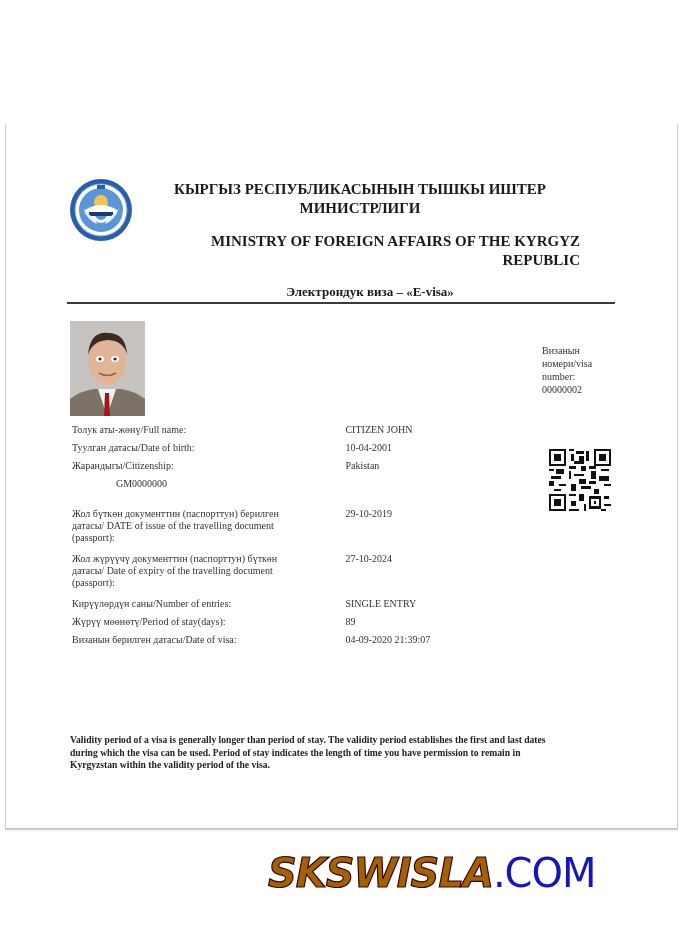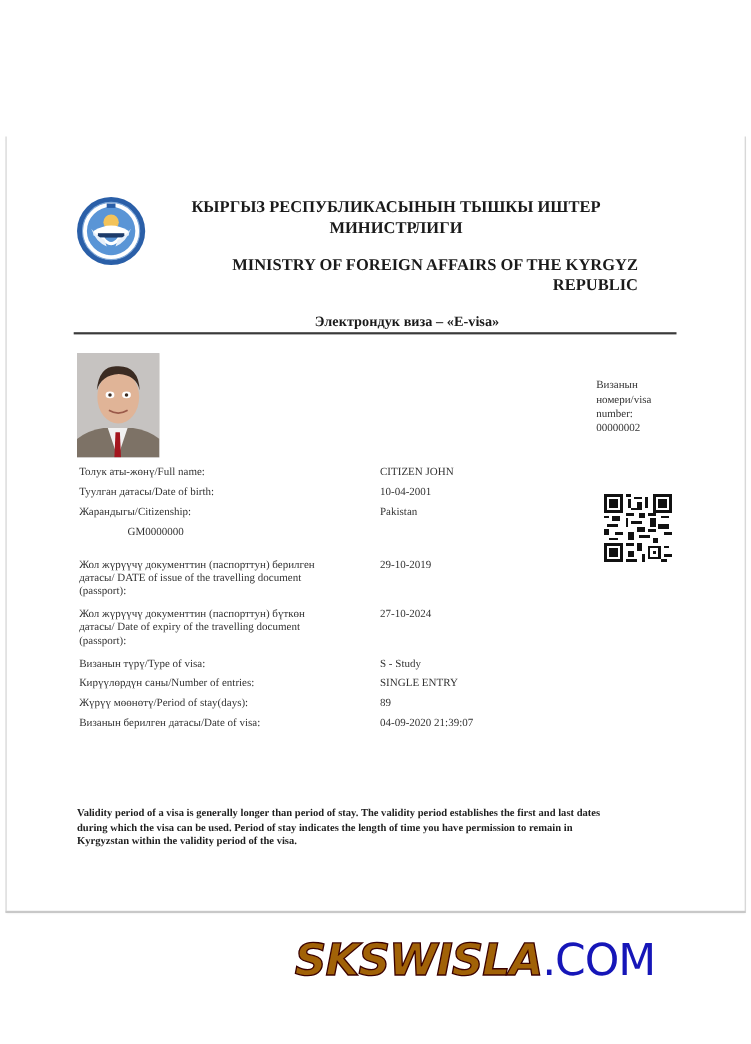--- a/index.html
+++ b/index.html
@@ -133,30 +133,26 @@
     <div class="val">10-04-2001</div>
   </div>
   <div class="row" style="height:18px">
     <div class="lbl">Жарандыгы/Citizenship:</div>
     <div class="val">Pakistan</div>
   </div>
   <div class="row" style="height:30px">
     <div class="val">GM0000000</div>
   </div>
   <div class="row" style="height:45px">
-    <div class="lbl">Жол жүрүүчү документтин (паспорттун) берилген датасы/ DATE of issue of the travelling document (passport):</div>
+    <div class="lbl">Жол бүткөн документтин (паспорттун) берилген датасы/ DATE of issue of the travelling document (passport):</div>
     <div class="val">29-10-2019</div>
   </div>
   <div class="row" style="height:45px">
     <div class="lbl">Жол жүрүүчү документтин (паспорттун) бүткөн датасы/ Date of expiry of the travelling document (passport):</div>
     <div class="val">27-10-2024</div>
-  </div>
-  <div class="row" style="height:18px">
-    <div class="lbl">Визанын түрү/Type of visa:</div>
-    <div class="val">S - Study</div>
   </div>
   <div class="row" style="height:18px">
     <div class="lbl">Кирүүлөрдүн саны/Number of entries:</div>
     <div class="val">SINGLE ENTRY</div>
   </div>
   <div class="row" style="height:18px">
     <div class="lbl">Жүрүү мөөнөтү/Period of stay(days):</div>
     <div class="val">89</div>
   </div>
   <div class="row" style="height:18px">

